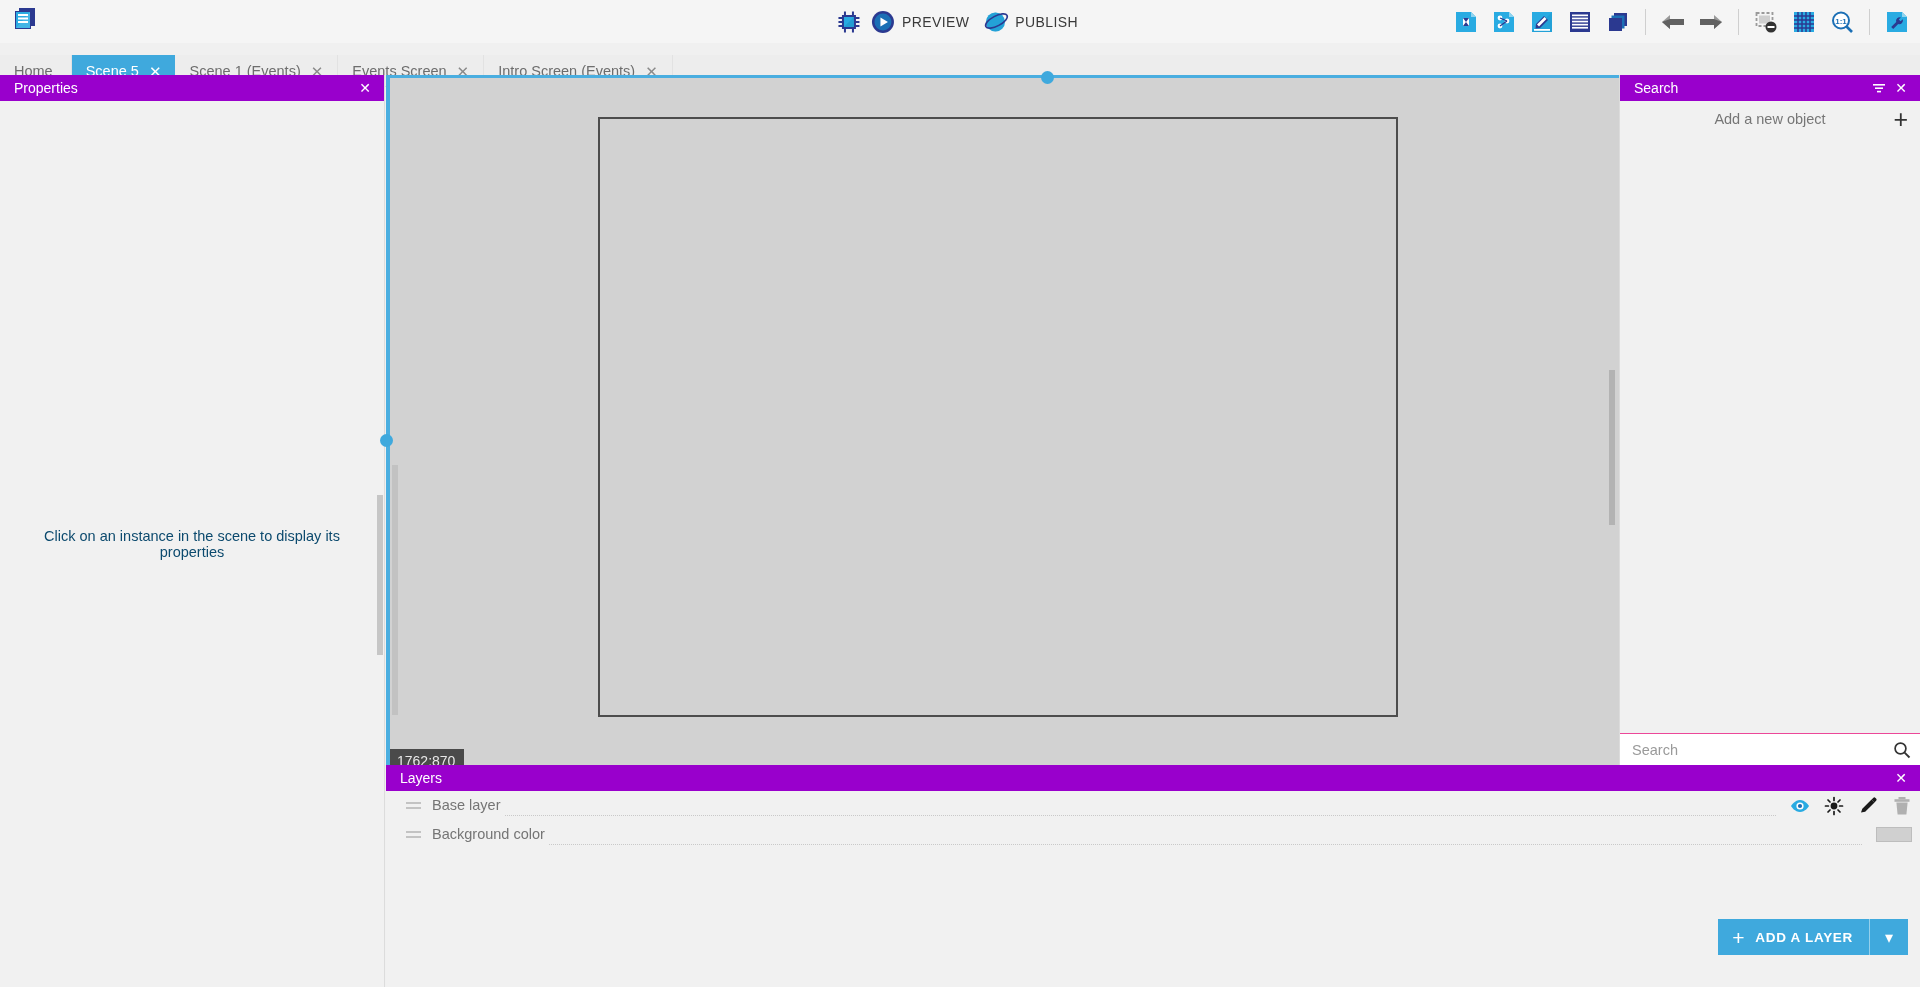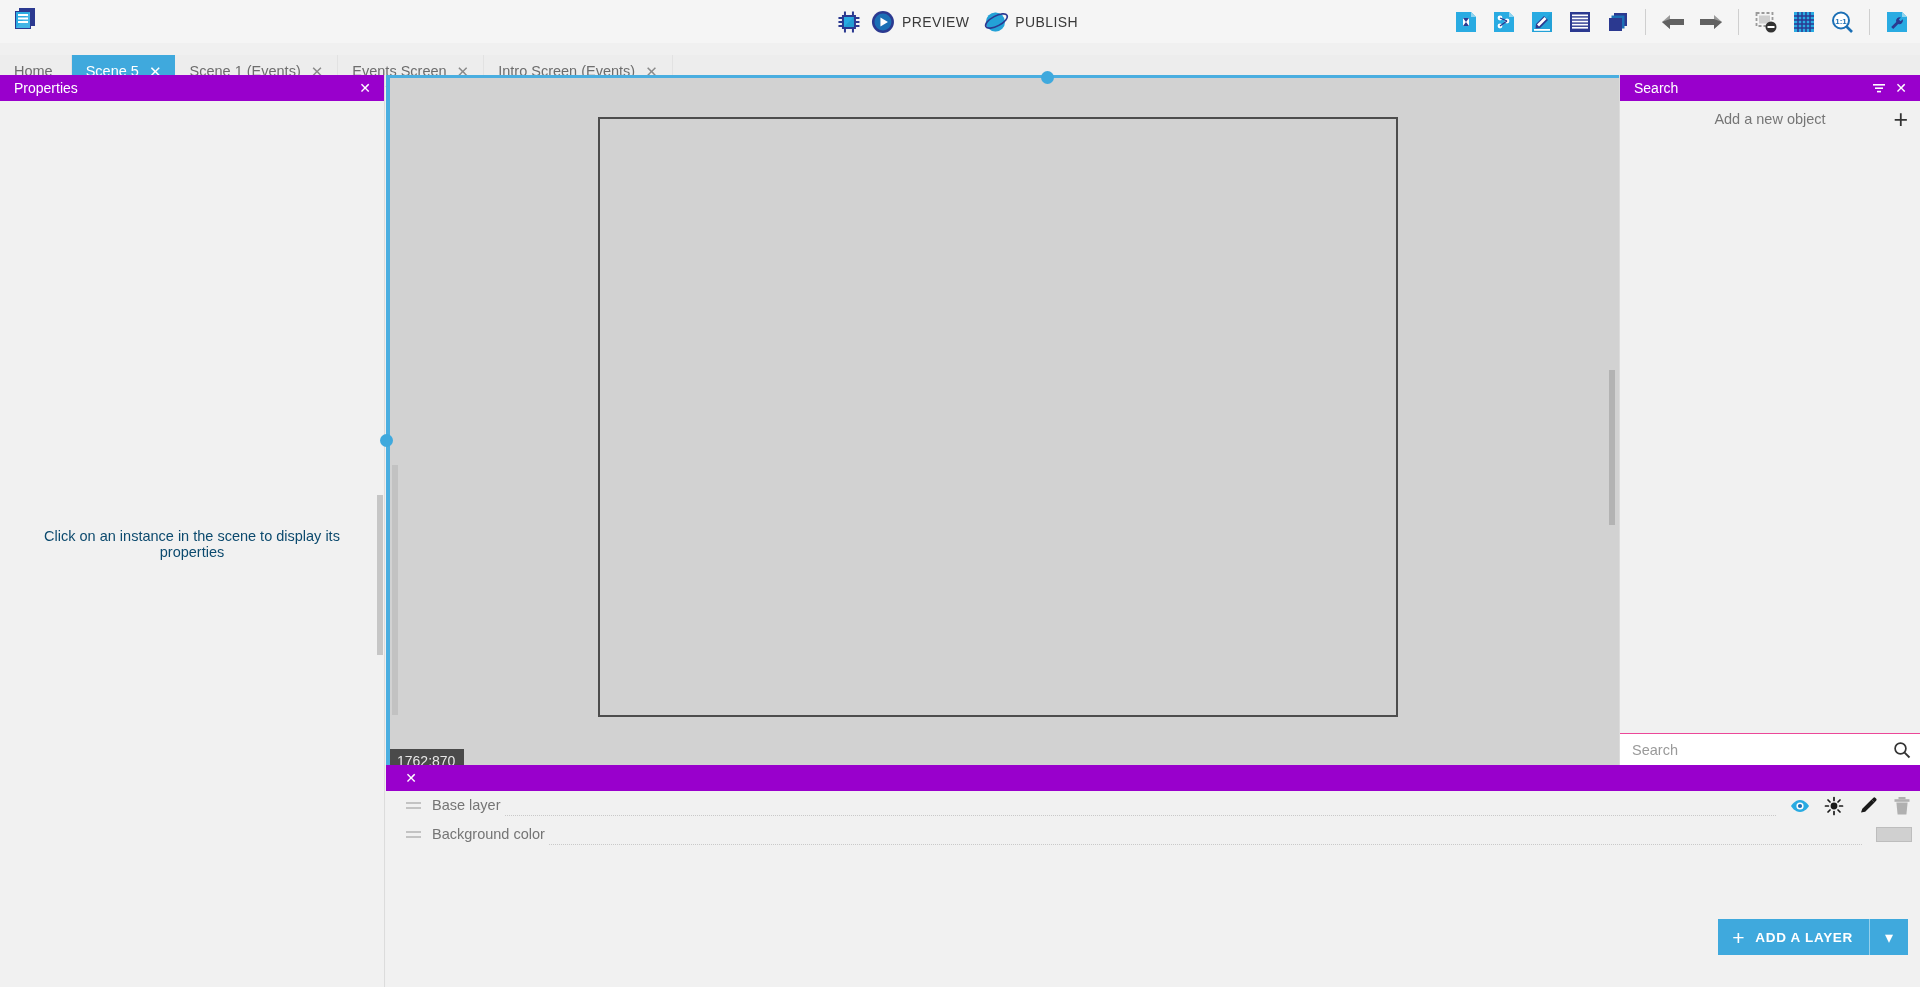--- a/index.html
+++ b/index.html
@@ -440,20 +440,21 @@
         <svg width="18" height="18" viewBox="0 0 18 18">
           <circle cx="7.5" cy="7.5" r="5.4" fill="none" stroke="#333333" stroke-width="1.7"></circle>
           <line x1="11.6" y1="11.6" x2="16.5" y2="16.5" stroke="#333333" stroke-width="1.9"></line>
         </svg>
       </span>
     </div>
   </div>
 
   <div class="layers">
     <div class="panel-head">
+      <span class="ph-title">Layers</span>
       <span class="ph-btn">✕</span>
     </div>
 
     <div class="layer-row">
       <span class="grip">
           <span></span>
           <span></span>
         </span>
       <span class="layer-name">Base layer</span>
       <span class="layer-underline"></span>

